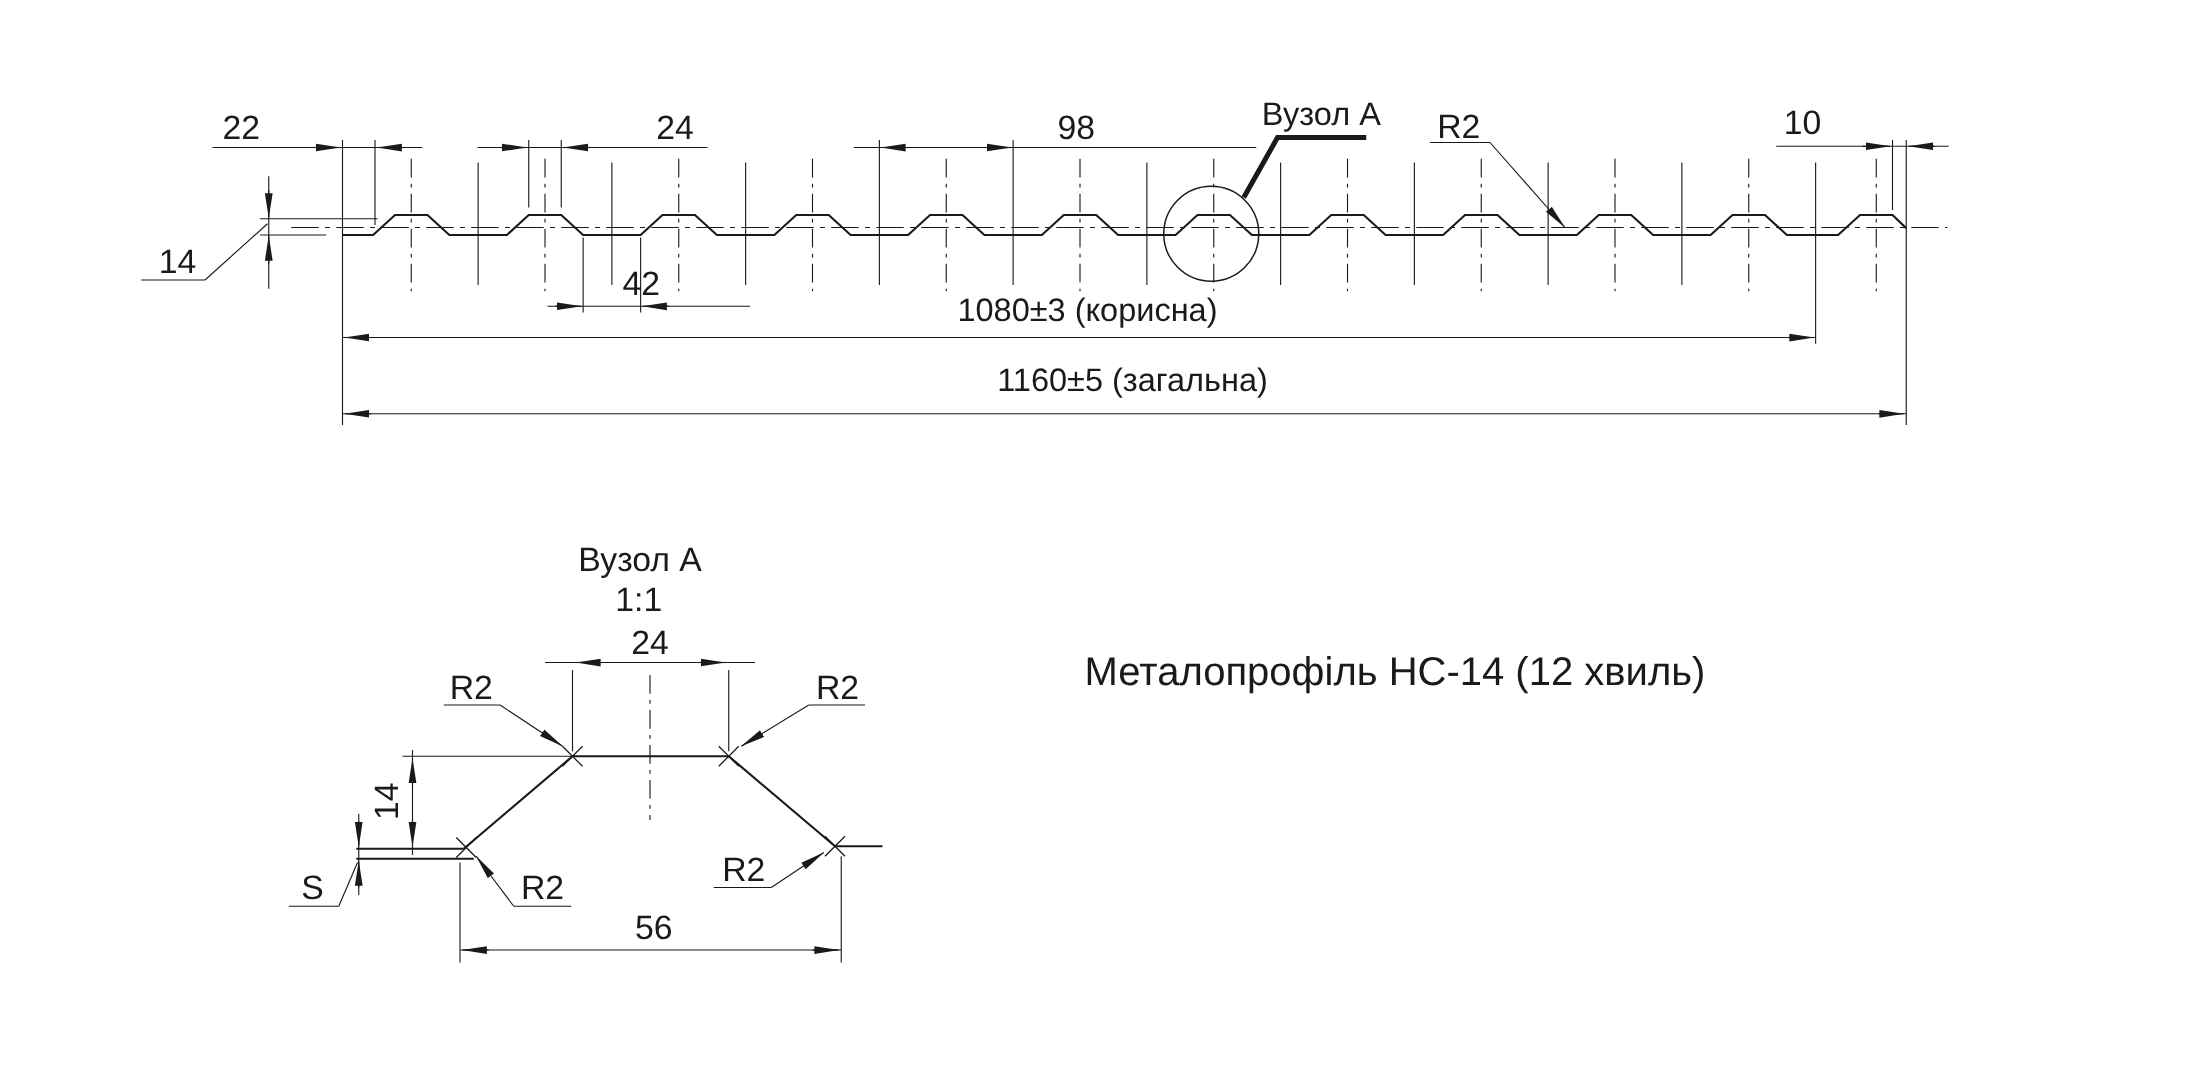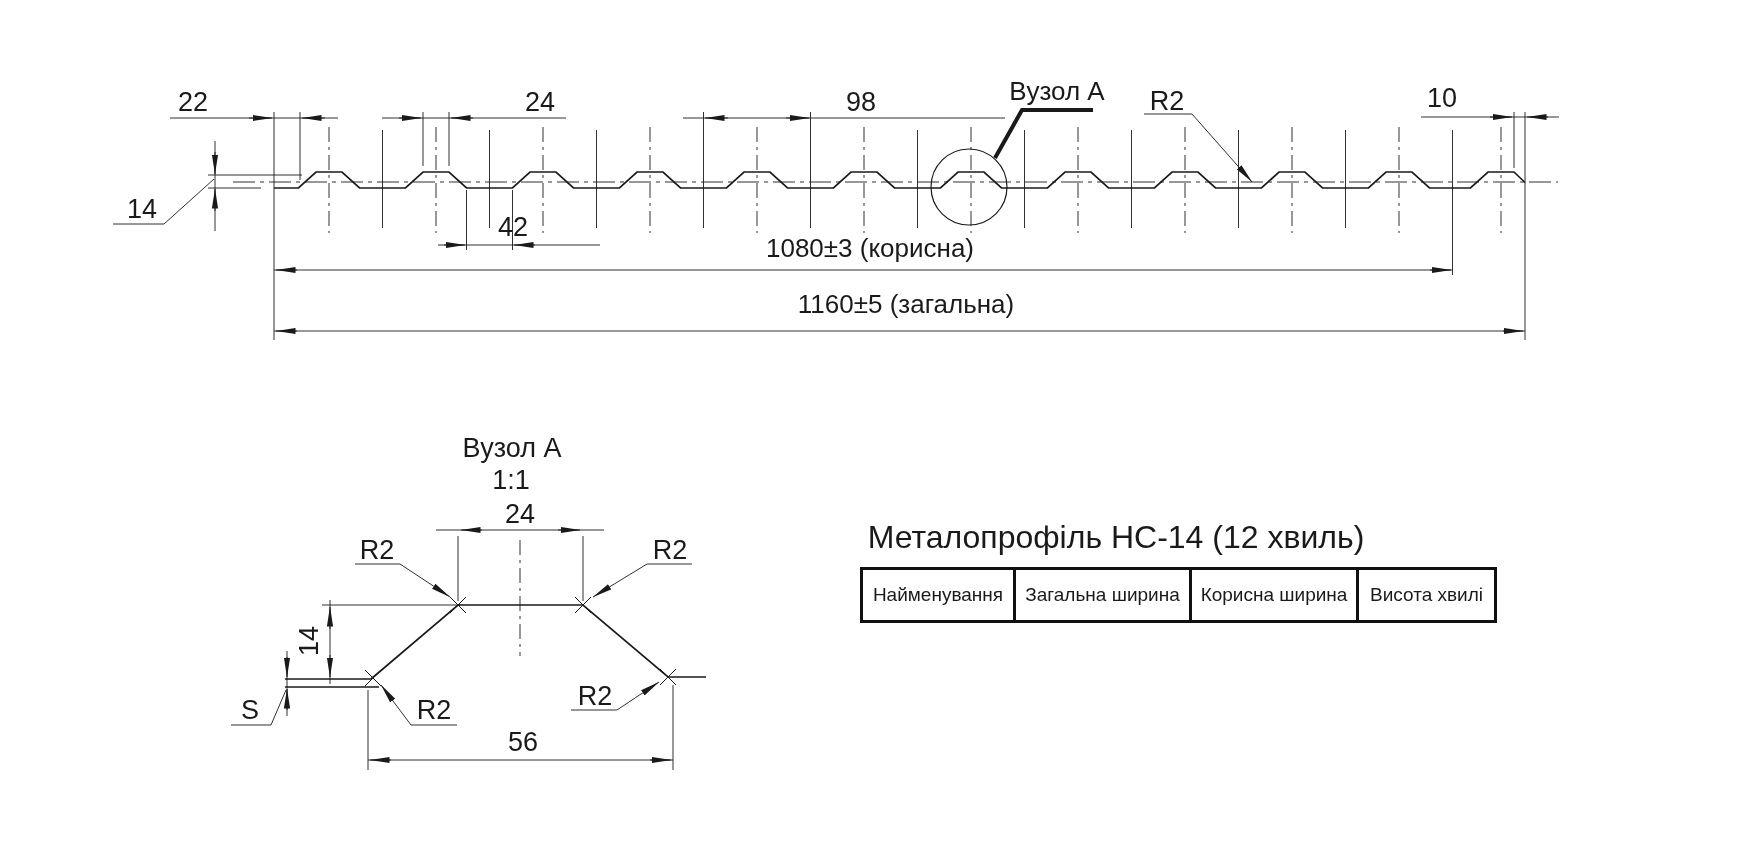--- a/index.html
+++ b/index.html
@@ -222,20 +222,14 @@
       <line class="thin" x1="650" y1="760" x2="671" y2="760" marker-end="url(#arr)"></line>
       <text class="dettxt" x="523" y="751" text-anchor="middle">56</text>
     </g>
   </g>
 </svg>
 
 <div id="spec-title">Металопрофіль НС-14 (12 хвиль)</div>
 
 <table id="spec-table">
   <tbody>
-      <tr>
-    <td style="width:146px;">Найменування</td>
-    <td style="width:169px;">Загальна ширина</td>
-    <td style="width:160px;">Корисна ширина</td>
-    <td style="width:131px;">Висота хвилі</td>
-  </tr>
 </tbody>
   </table>
 
 </body></html>

